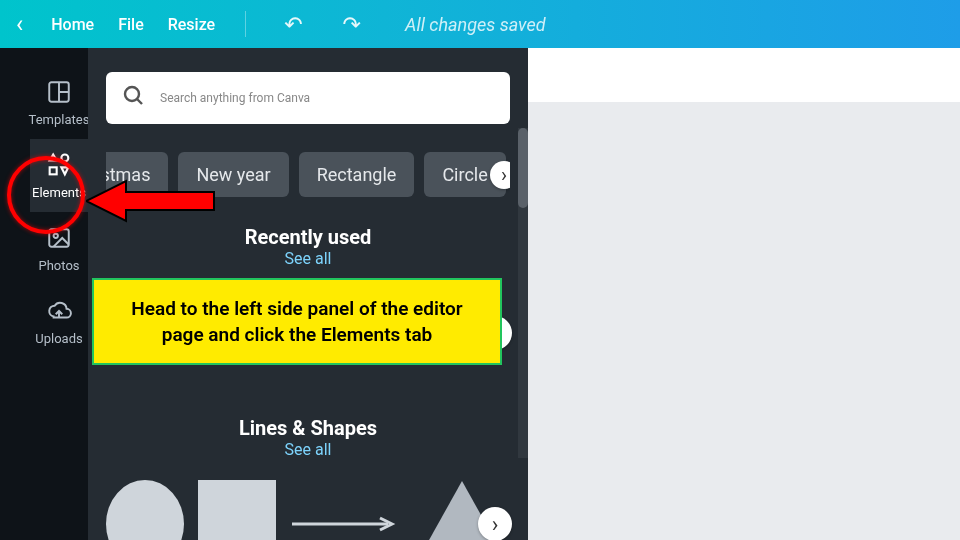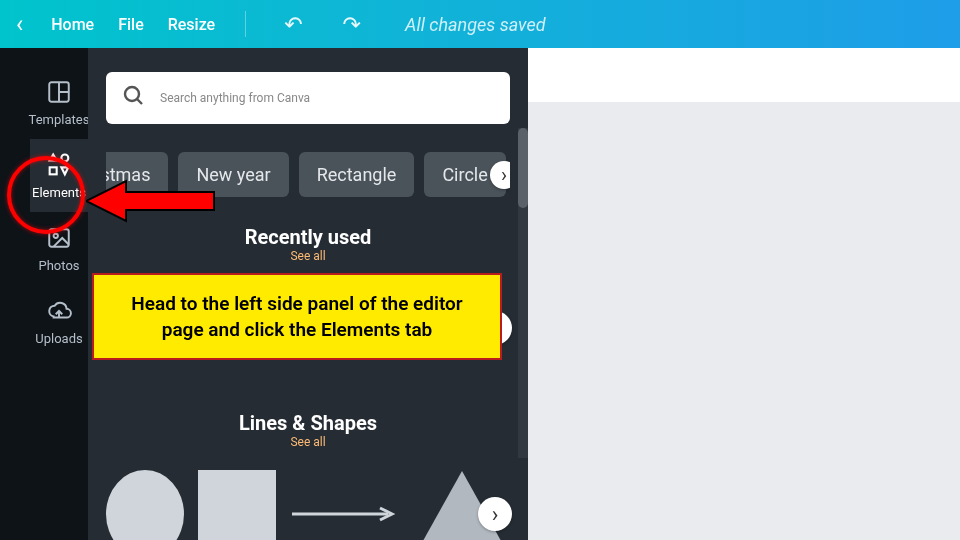--- a/index.html
+++ b/index.html
@@ -81,41 +81,41 @@
 .chip.cut { margin-left: -44px; }
 .chips-next {
   position: absolute; right: -8px; top: 50%; transform: translateY(-50%);
   width: 28px; height: 28px; border-radius: 50%; background: #fff;
   display: flex; align-items: center; justify-content: center;
   color: #333; font-size: 20px; cursor: pointer; box-shadow: 0 1px 3px rgba(0,0,0,0.3);
 }
 
 .section-head { display: flex; justify-content: space-between; align-items: center; margin-top: 28px; flex-direction: column; }
 .section-head .title { font-size: 20px; font-weight: 700; }
-.section-head .see-all { font-size: 12px; color: #fdba74; cursor: pointer; }
+.section-head .see-all { font-size: 16px; color: #7dd3fc; cursor: pointer; }
 
 .recent-body {
   position: relative;
   height: 110px;
   margin-top: 10px;
 }
 .row-next {
   position: absolute; right: -2px; top: 50%; transform: translateY(-50%);
   width: 34px; height: 34px; border-radius: 50%; background: #fff;
   display: flex; align-items: center; justify-content: center;
   color: #333; font-size: 22px; cursor: pointer; box-shadow: 0 1px 3px rgba(0,0,0,0.3);
   z-index: 3;
 }
 
 .callout {
   position: absolute;
   left: -14px; top: 0;
   width: 410px;
   background: #ffeb00;
-  border: 2px solid #b91c1c;
+  border: 2px solid #22c55e;
   color: #000;
   font-size: 19px;
   font-weight: 600;
   text-align: center;
   padding: 16px 36px;
   line-height: 1.35;
   z-index: 5;
 }
 
 .shapes-row { display: flex; align-items: center; gap: 14px; margin-top: 18px; position: relative; height: 94px; }

